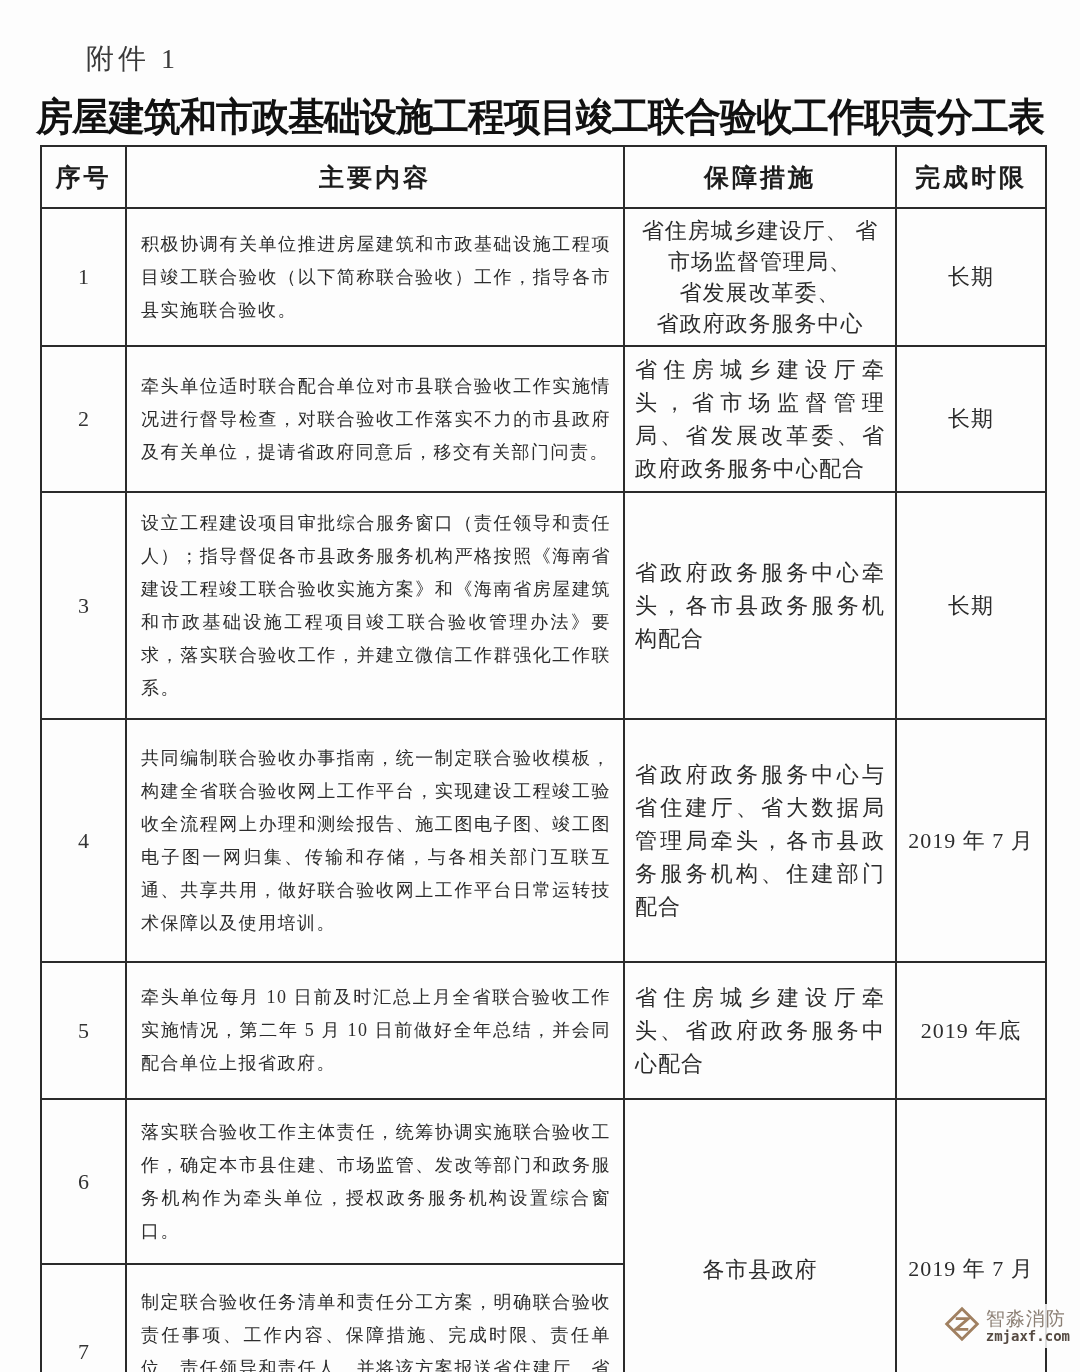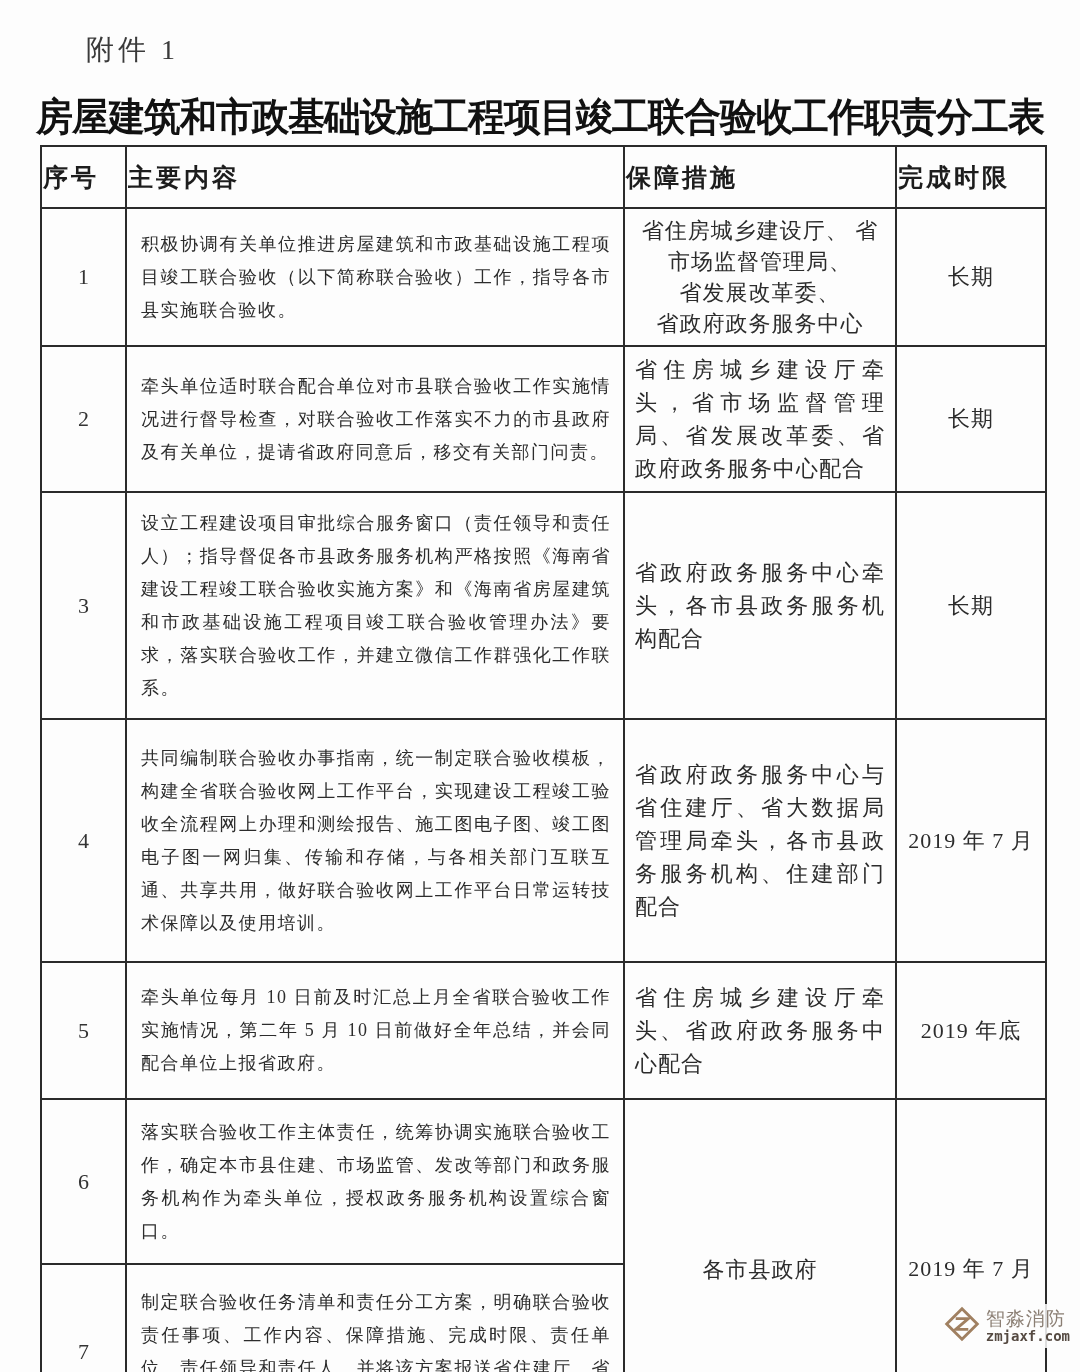--- a/index.html
+++ b/index.html
@@ -5,21 +5,21 @@
   html,body{margin:0;padding:0;}
   .page{
     position:relative;
     width:1080px;height:1372px;
     background:#fdfdfd;
     overflow:hidden;
     font-family:"Liberation Serif","DejaVu Serif",serif;
     color:#2e2e2e;
   }
   .attachment{
-    position:absolute;left:86px;top:31px;
+    position:absolute;left:86px;top:40px;
     font-size:28px;letter-spacing:4px;color:#3a3a3a;
   }
   .doc-title{
     position:absolute;left:0;top:92px;width:100%;
     text-align:center;
     font-family:"Liberation Sans","DejaVu Sans",sans-serif;
     font-weight:900;
     font-size:37px;
     letter-spacing:-1px;
     color:#111;
@@ -37,21 +37,21 @@
   table.resp col.c-deadline{width:150px;}
   table.resp td,table.resp th{
     border:2px solid #2b2b2b;
     vertical-align:middle;
     font-weight:normal;
   }
   table.resp tr.hdr{height:62px;}
   table.resp th{
     font-size:25px;
     letter-spacing:3px;
-    text-align:left;
+    text-align:center;
     color:#1d1d1d;
     font-weight:bold;
     margin-top:7px;
   }
   td.no{
     text-align:center;
     font-size:22px;
     color:#333;
   }
   td.content{

